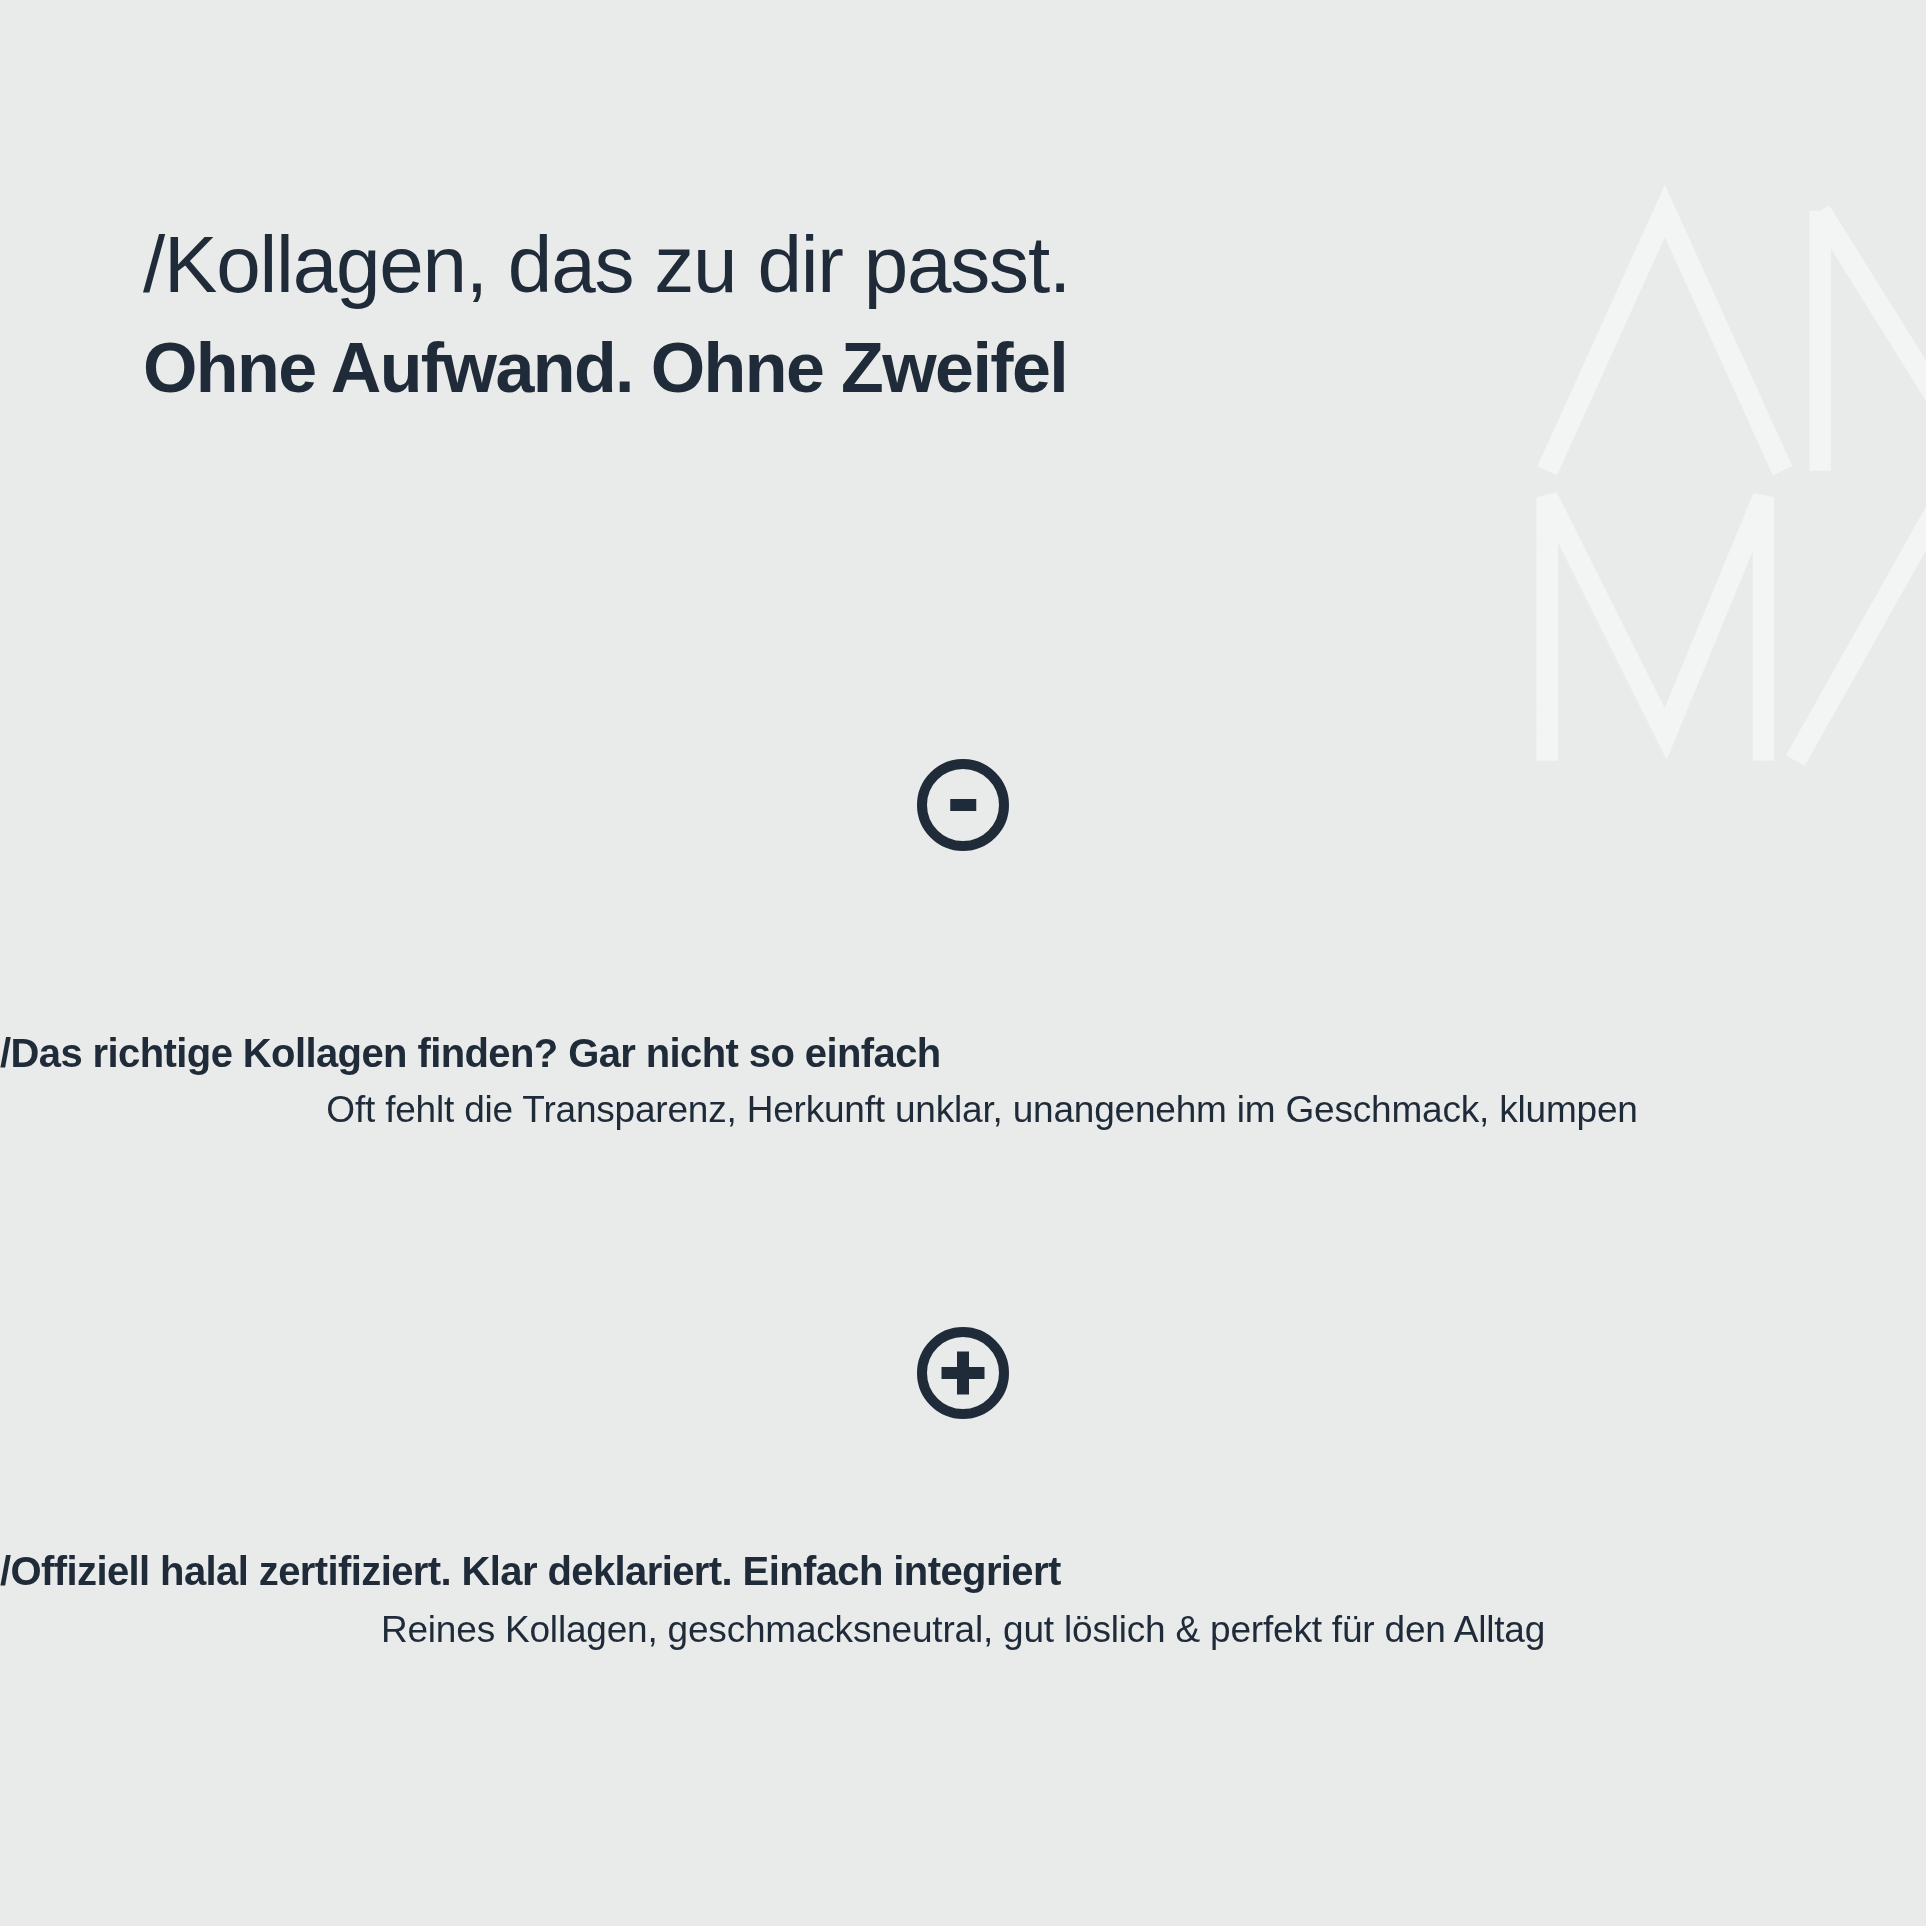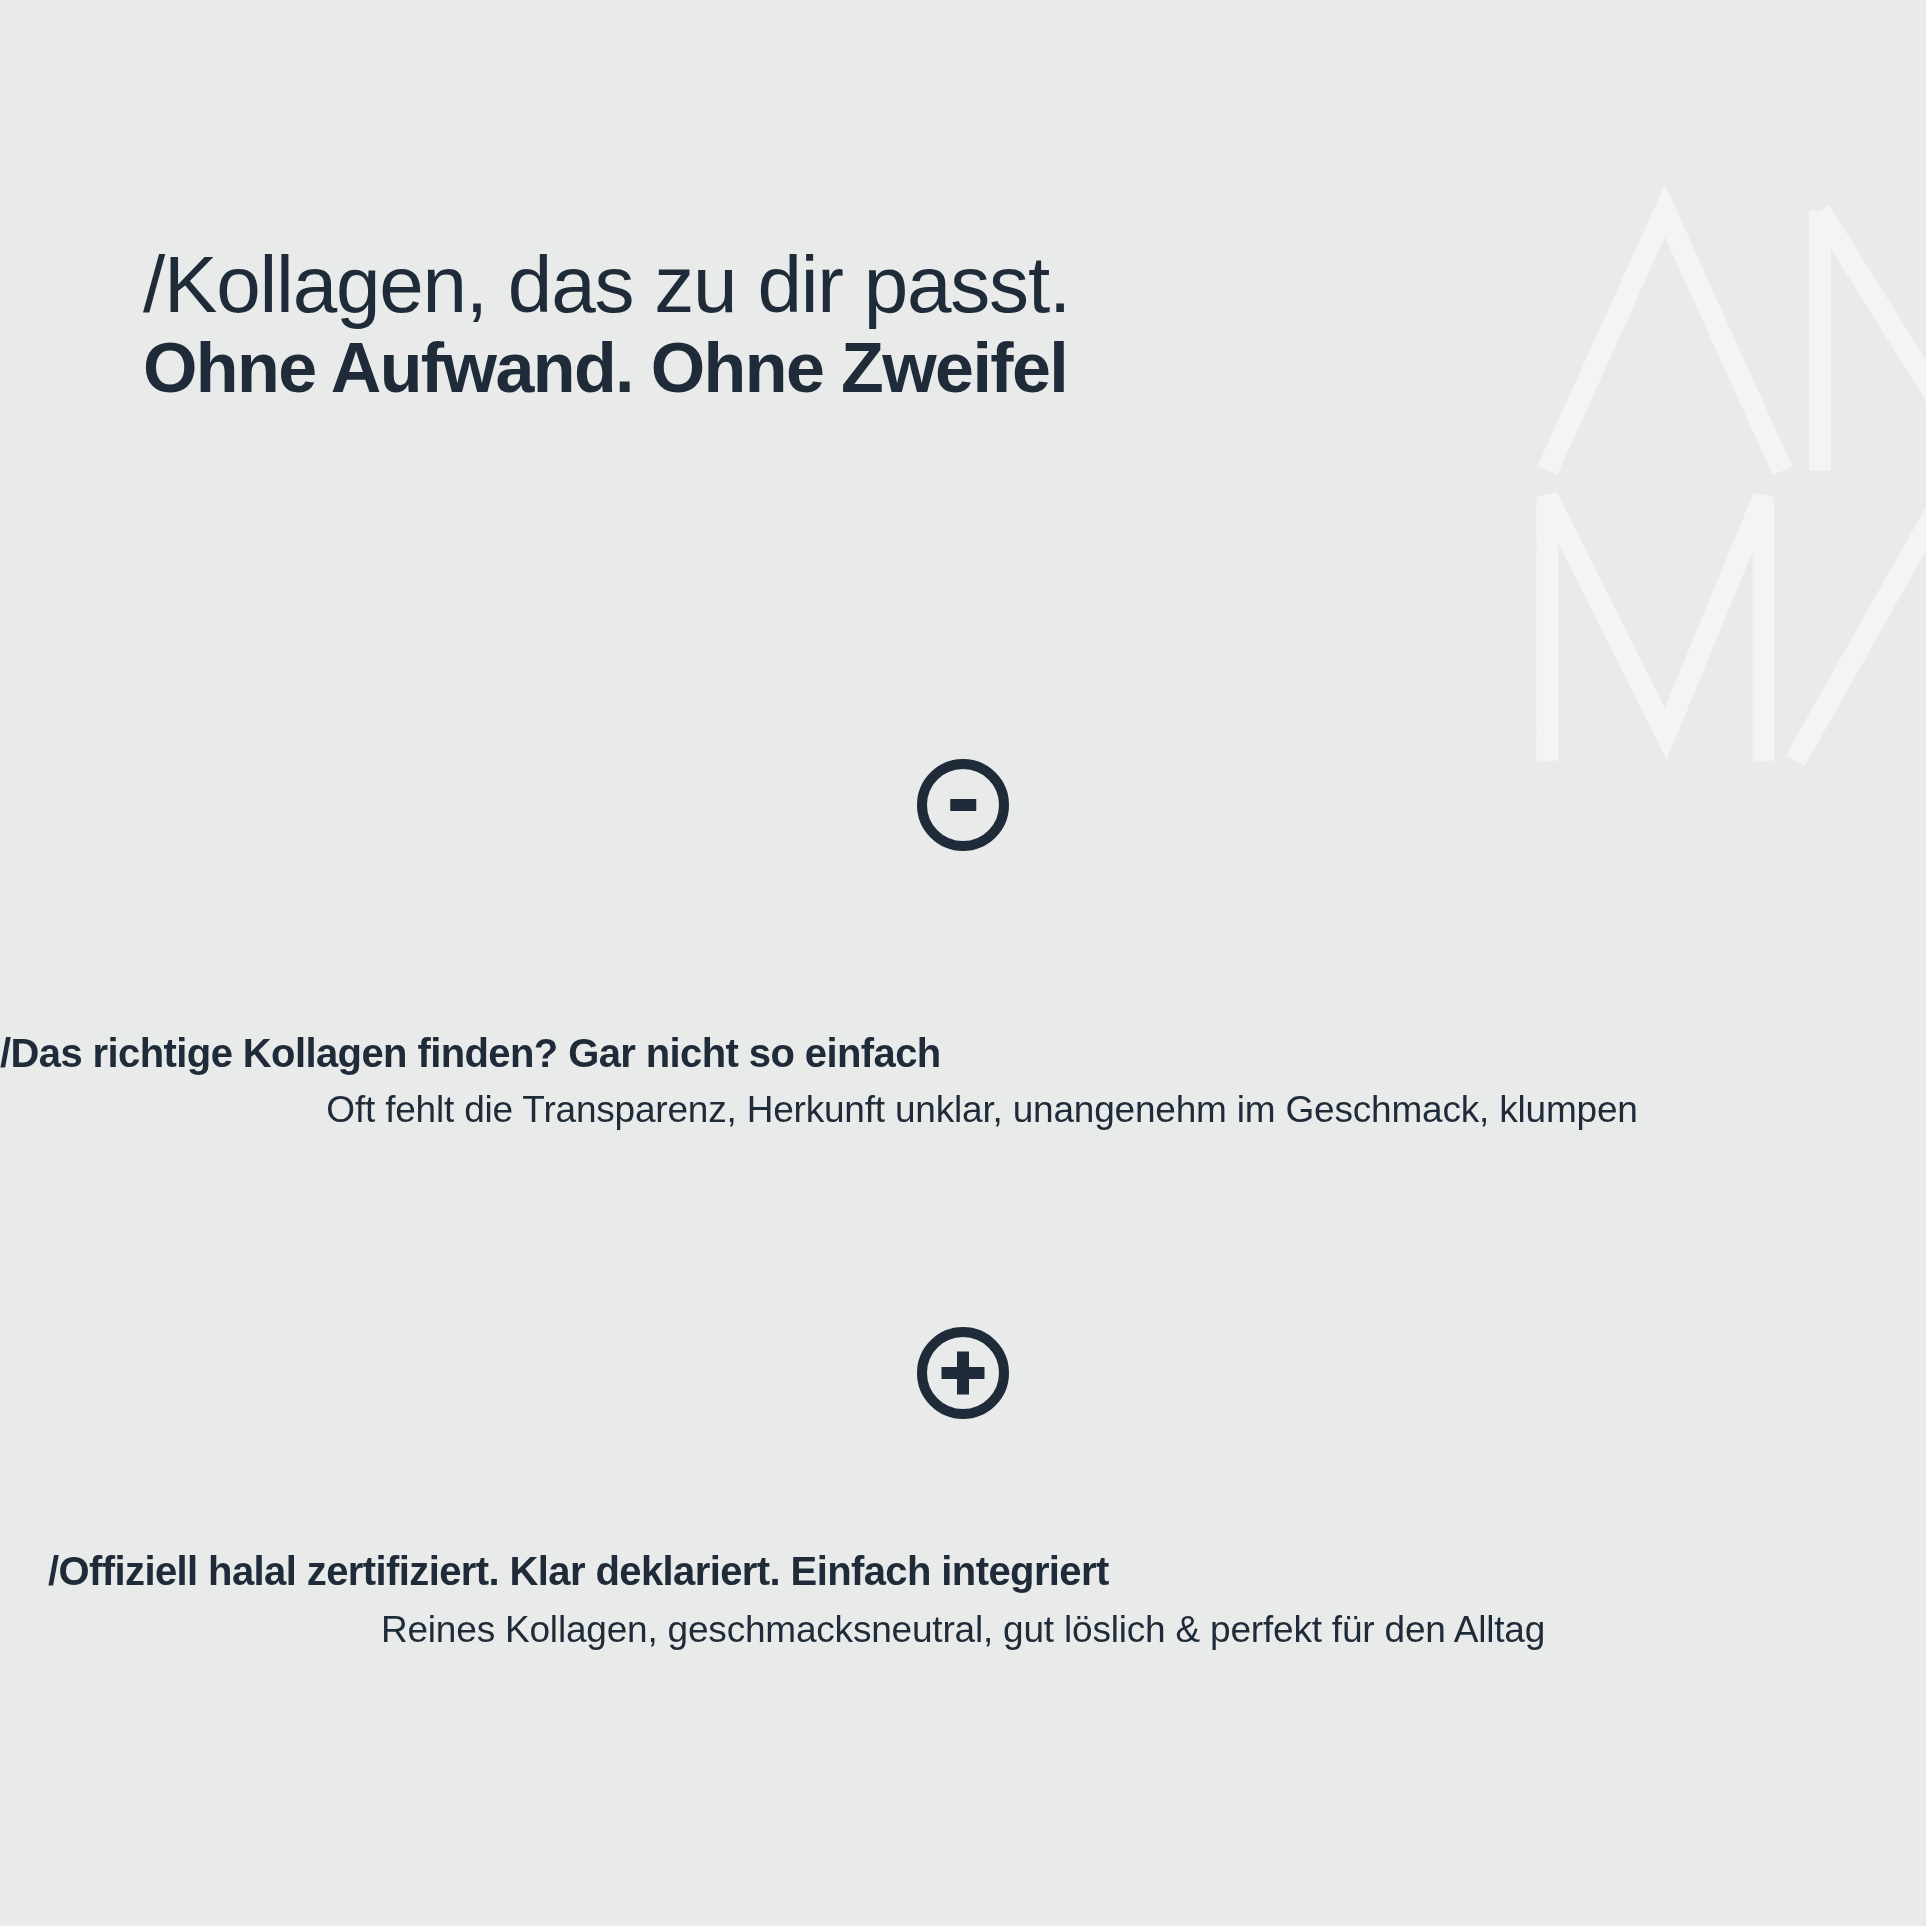--- a/index.html
+++ b/index.html
@@ -23,21 +23,21 @@
     position:absolute;
     left:1475px;top:171px;
     width:452px;height:606px;
     color:var(--watermark-color);
   }
 
   
   .hero-line1{
     position:absolute;left:143px;top:225px;
     font-size:80px;font-weight:400;letter-spacing:-1.2px;
-    line-height:1;white-space:nowrap;margin-top:20px;
+    line-height:1;white-space:nowrap;
   }
   .hero-line2{
     position:absolute;left:143px;top:333px;
     font-size:70px;font-weight:700;letter-spacing:-1.6px;
     line-height:1;white-space:nowrap;
   }
 
   
   .circle-icon{
     position:absolute;left:917px;
@@ -65,21 +65,21 @@
     line-height:1;white-space:nowrap;
   }
   .section-sub{
     position:absolute;left:0;width:100%;
     text-align:center;
     font-size:37px;font-weight:400;letter-spacing:-0.2px;
     line-height:1;white-space:nowrap;
   }
   .title-1{top:1033px;}
   .sub-1{top:1091px;margin-left:19px;}
-  .title-2{top:1551px;padding-left:48px;}
+  .title-2{top:1551px;}
   .sub-2{top:1611px;text-align:center;}
 </style>
 </head>
 <body>
 
 <div class="canvas">
 
   <svg class="watermark" viewBox="0 0 1133 1520" preserveAspectRatio="none" stroke="currentColor" stroke-width="54" fill="none">
 
     <polyline points="181,752 476,100 771,752"></polyline>

